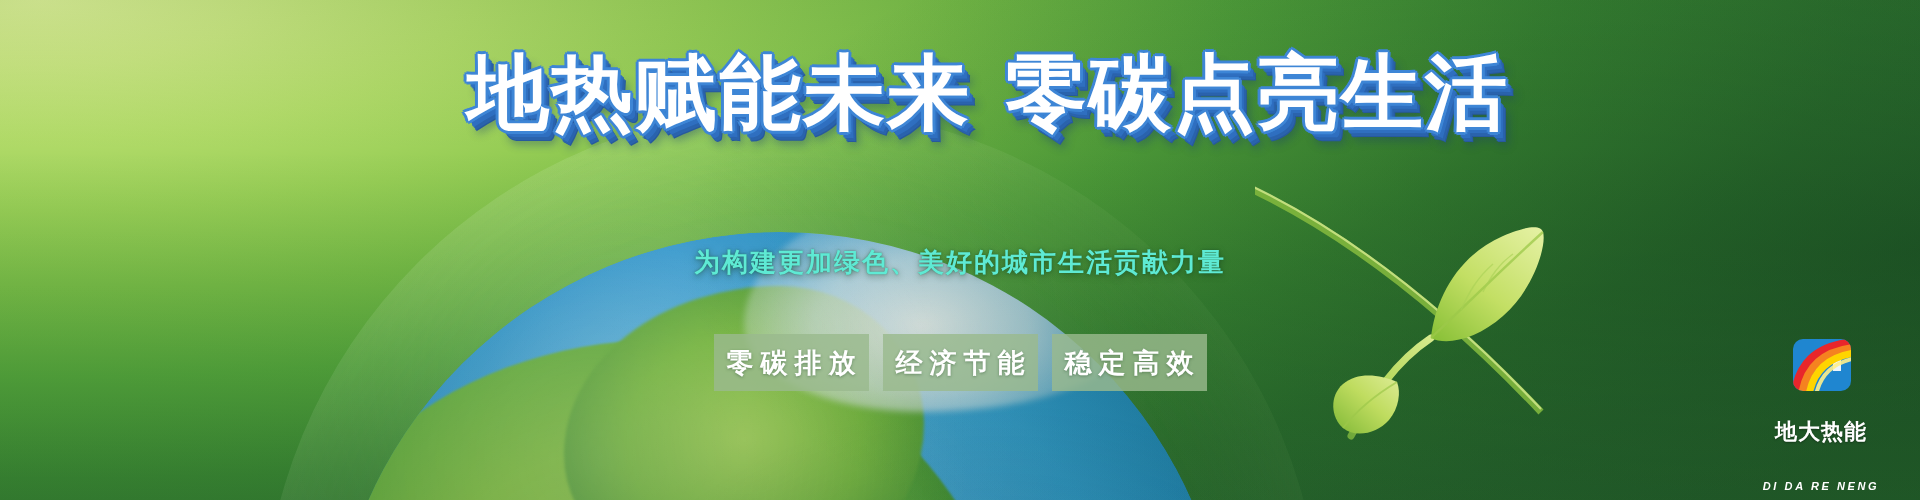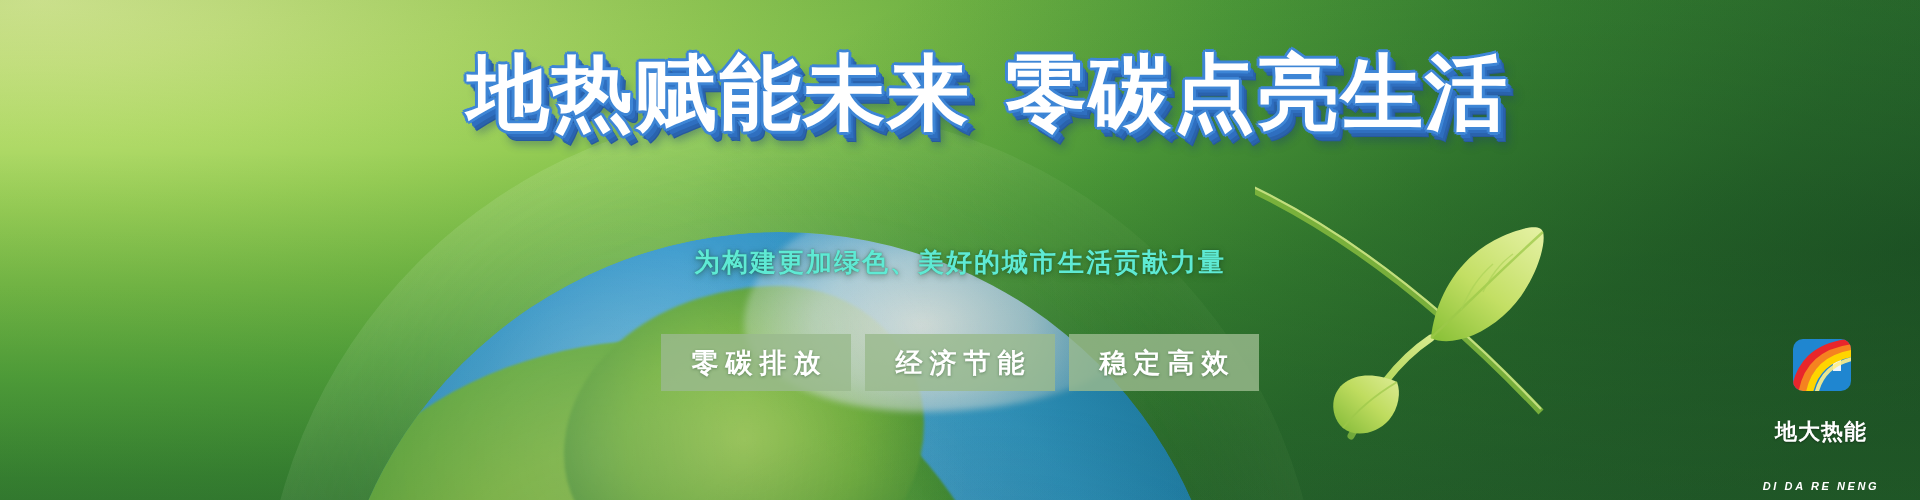--- a/index.html
+++ b/index.html
@@ -228,21 +228,21 @@
   .tags {
     position: absolute;
     left: 0;
     right: 0;
     top: 334px;
     display: flex;
     justify-content: center;
     gap: 14px;
   }
   .tag {
-    width: 190px;
+    width: 155px;
     height: 57px;
     display: flex;
     align-items: center;
     justify-content: center;
     background: rgba(154,186,141,0.82);
     color: #ffffff;
     font-size: 27px;
     font-weight: 700;
     letter-spacing: 7px;
     text-indent: 7px;

